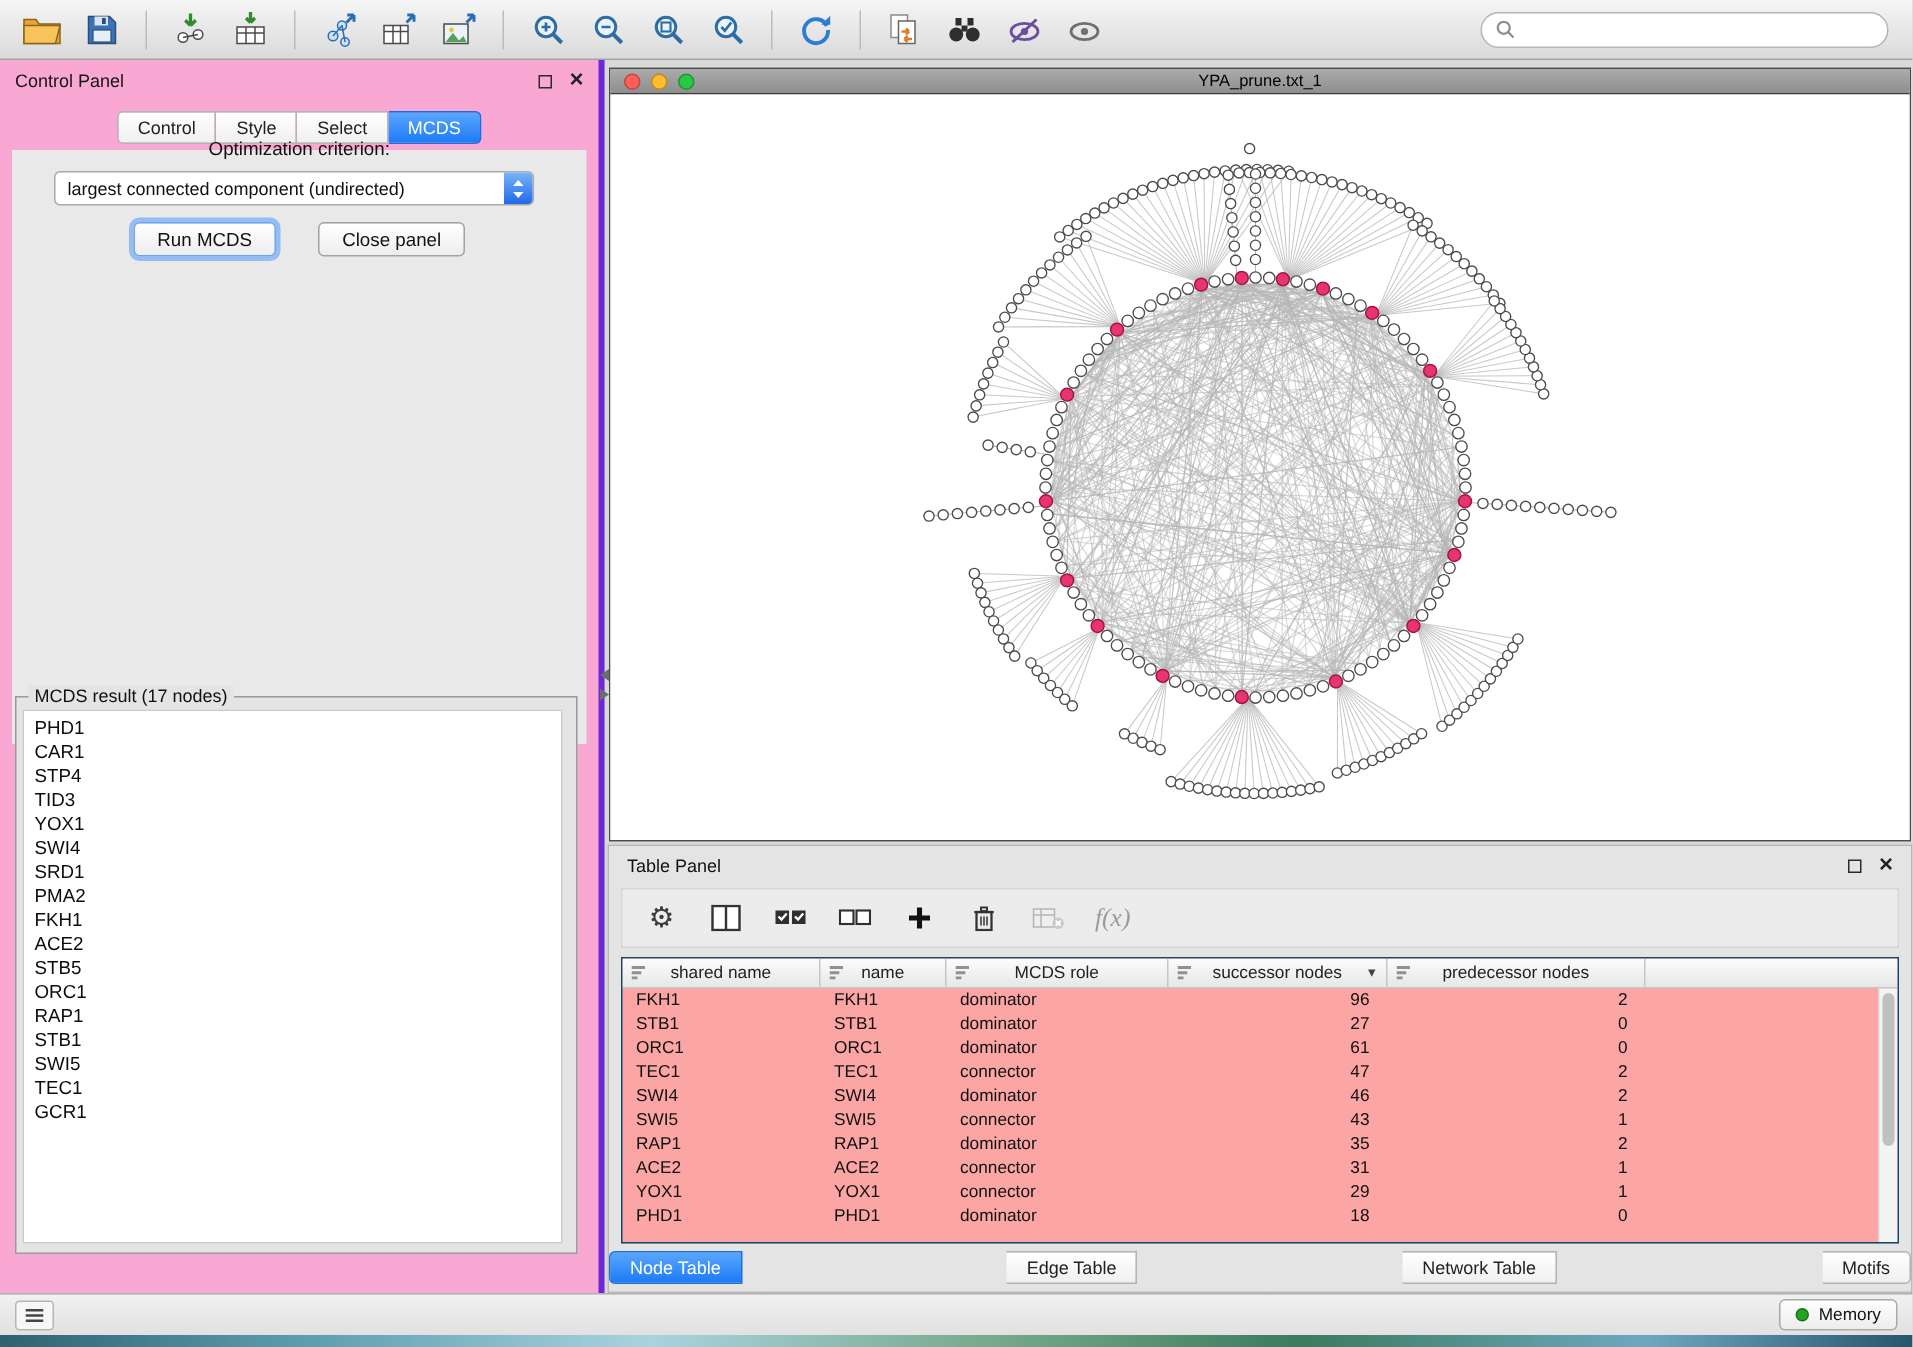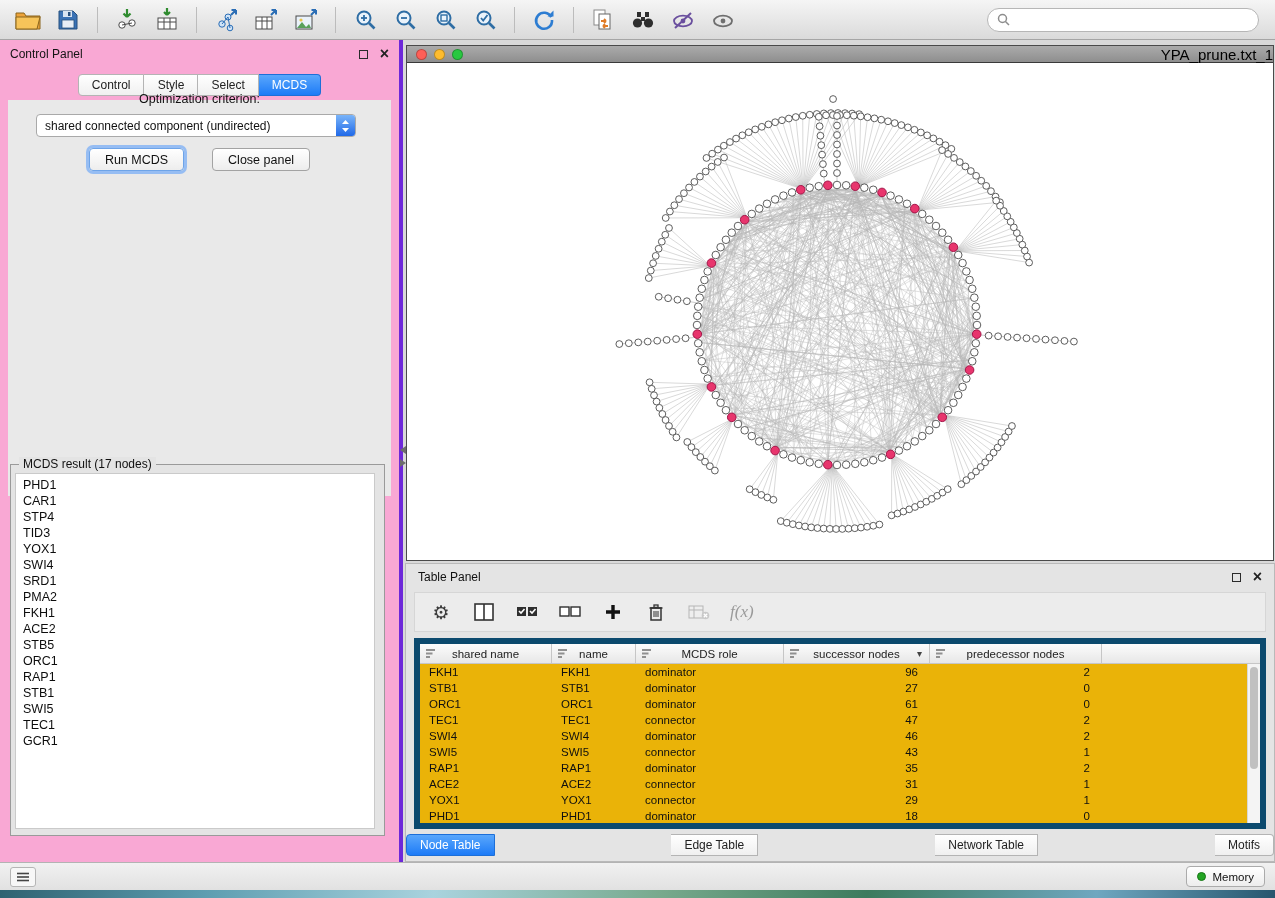--- a/index.html
+++ b/index.html
@@ -41,31 +41,31 @@
   
   .split-arrows{position:absolute;left:400px;top:446px;width:8px;z-index:8;display:flex;flex-direction:column;gap:5px;}
   .tri-left{width:0;height:0;border-top:4px solid transparent;border-bottom:4px solid transparent;border-right:6px solid #6d6d6d;}
   .tri-right{width:0;height:0;border-top:4px solid transparent;border-bottom:4px solid transparent;border-left:6px solid #6d6d6d;}
 
   
   .network-window{position:absolute;left:406px;top:45px;width:868px;height:516px;border:1px solid #4a4a4a;background:#fff;z-index:4;}
   .net-titlebar{height:17px;background:linear-gradient(#ababab,#8e8e8e);border-bottom:1px solid #3a3a3a;display:flex;align-items:center;position:relative;}
   .traffic{display:flex;gap:7px;margin-left:9px;z-index:2;}
   .light{width:11px;height:11px;border-radius:50%;border:0.5px solid rgba(0,0,0,.25);}
-  .net-title{position:absolute;left:0;right:0;text-align:right;font-size:15px;color:#000;}
+  .net-title{position:absolute;left:0;right:0;text-align:center;font-size:11px;color:#000;}
   .net-canvas{position:absolute;top:17px;left:0;right:0;bottom:0;background:#fff;overflow:hidden;}
 
   
   .table-panel{position:absolute;left:405px;top:563px;width:870px;height:299px;background:#e4e4e4;border:1px solid #b9b9b9;z-index:5;}
   .tp-header{height:26px;display:flex;align-items:center;padding:0 12px;font-size:12px;}
   .tp-toolbar{position:absolute;top:28px;left:8px;right:8px;height:40px;background:#ececec;border:1px solid #d6d6d6;display:flex;align-items:center;padding:0 14px;gap:19px;}
   .tp-ic{display:flex;align-items:center;justify-content:center;width:24px;height:24px;}
   .gear-glyph{font-size:19px;color:#3c3c3c;line-height:1;}
   .fx-glyph{font-family:"Liberation Serif",serif;font-style:italic;font-size:17px;color:#9a9a9a;}
-  .node-table{position:absolute;left:8px;right:8px;top:74px;bottom:32px;background:#eab308;border:6px solid #0c4a6e;overflow:hidden;}
+  .node-table{position:absolute;left:8px;right:8px;top:74px;bottom:32px;background:#fca5a5;border:1px solid #0c4a6e;overflow:hidden;}
   .nt-header{display:flex;height:20px;background:linear-gradient(#fcfcfc,#e7e7e7);border-bottom:1px solid #c6c6c6;}
   .th{position:relative;display:flex;align-items:center;justify-content:center;border-right:1px solid #c6c6c6;height:100%;font-size:11.5px;color:#222;flex-shrink:0;}
   .th-fill{flex:1;border-right:none;}
   .sort-ic{position:absolute;left:6px;top:5px;}
   .th-chev{position:absolute;right:7px;font-size:10px;color:#444;line-height:1;}
   .nt-body{position:absolute;top:20px;left:0;right:13px;bottom:0;}
   .tr{display:flex;height:16px;align-items:center;}
   .td{font-size:11.5px;color:#101010;overflow:hidden;white-space:nowrap;flex-shrink:0;}
   .td0,.td1,.td2{padding-left:9px;}
   .td3,.td4{text-align:right;padding-right:12px;}
@@ -230,21 +230,21 @@
   </div>
   <div class="seg-tabs cp-tabs">
       <div class="seg-tab">Control</div>
       <div class="seg-tab">Style</div>
       <div class="seg-tab">Select</div>
       <div class="seg-tab active">MCDS</div>
     </div>
   <div class="mcds-pane"></div>
   <div class="opt-label">Optimization criterion:</div>
   <div class="dropdown">
-    <span class="dd-text">shared connected component (undirected)</span>
+    <span class="dd-text">largest connected component (undirected)</span>
     <span class="dd-arrows">
       <svg width="9" height="14" viewBox="0 0 9 14">
           <path d="M4.5 1L8 5H1z" fill="#fff"></path>
           <path d="M4.5 13L1 9h7z" fill="#fff"></path>
         </svg>
     </span>
   </div>
   <div class="btn-row">
     <div class="btn focus">Run MCDS</div>
     <div class="btn">Close panel</div>

